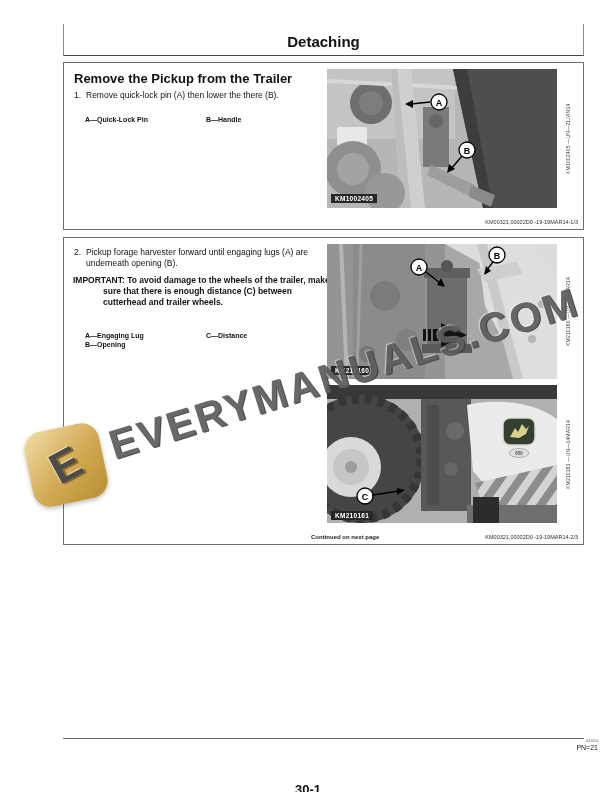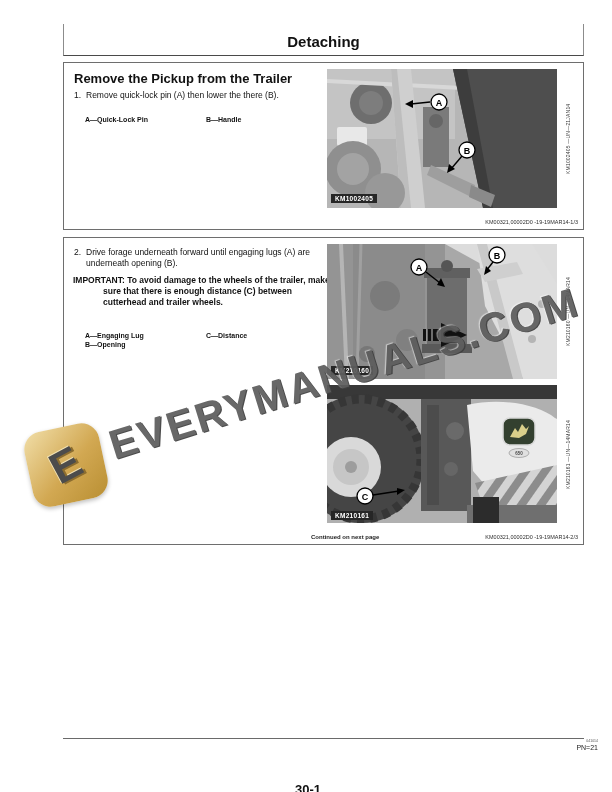--- a/index.html
+++ b/index.html
@@ -135,21 +135,21 @@
       <span class="chip">KM1002405</span>
     </div>
 
     <div class="vcode vcode1">KM1002405 —UN—21JAN14</div>
     <div class="doccode">KM00321,00002D0 -19-19MAR14-1/3</div>
   </section>
 
   <section class="box box2">
     <div class="step step2">
       <span class="step-num">2.</span>
-      <span class="step-text">Drive forage underneath forward until engaging lugs (A) are underneath opening (B).</span>
+      <span class="step-text">Pickup forage harvester forward until engaging lugs (A) are underneath opening (B).</span>
     </div>
 
     <div class="important">IMPORTANT: To avoid damage to the wheels of the trailer, make sure that there is enough distance (C) between cutterhead and trailer wheels.</div>
 
     <span class="legend-item lg2a"><span>A—Engaging Lug</span><br><span>B—Opening</span></span>
     <span class="legend-item lg2c">C—Distance</span>
 
     <div class="photo photo2">
       <svg viewBox="0 0 230 135" width="230" height="135">
         <rect width="230" height="135" fill="#a8a8a8"></rect>

